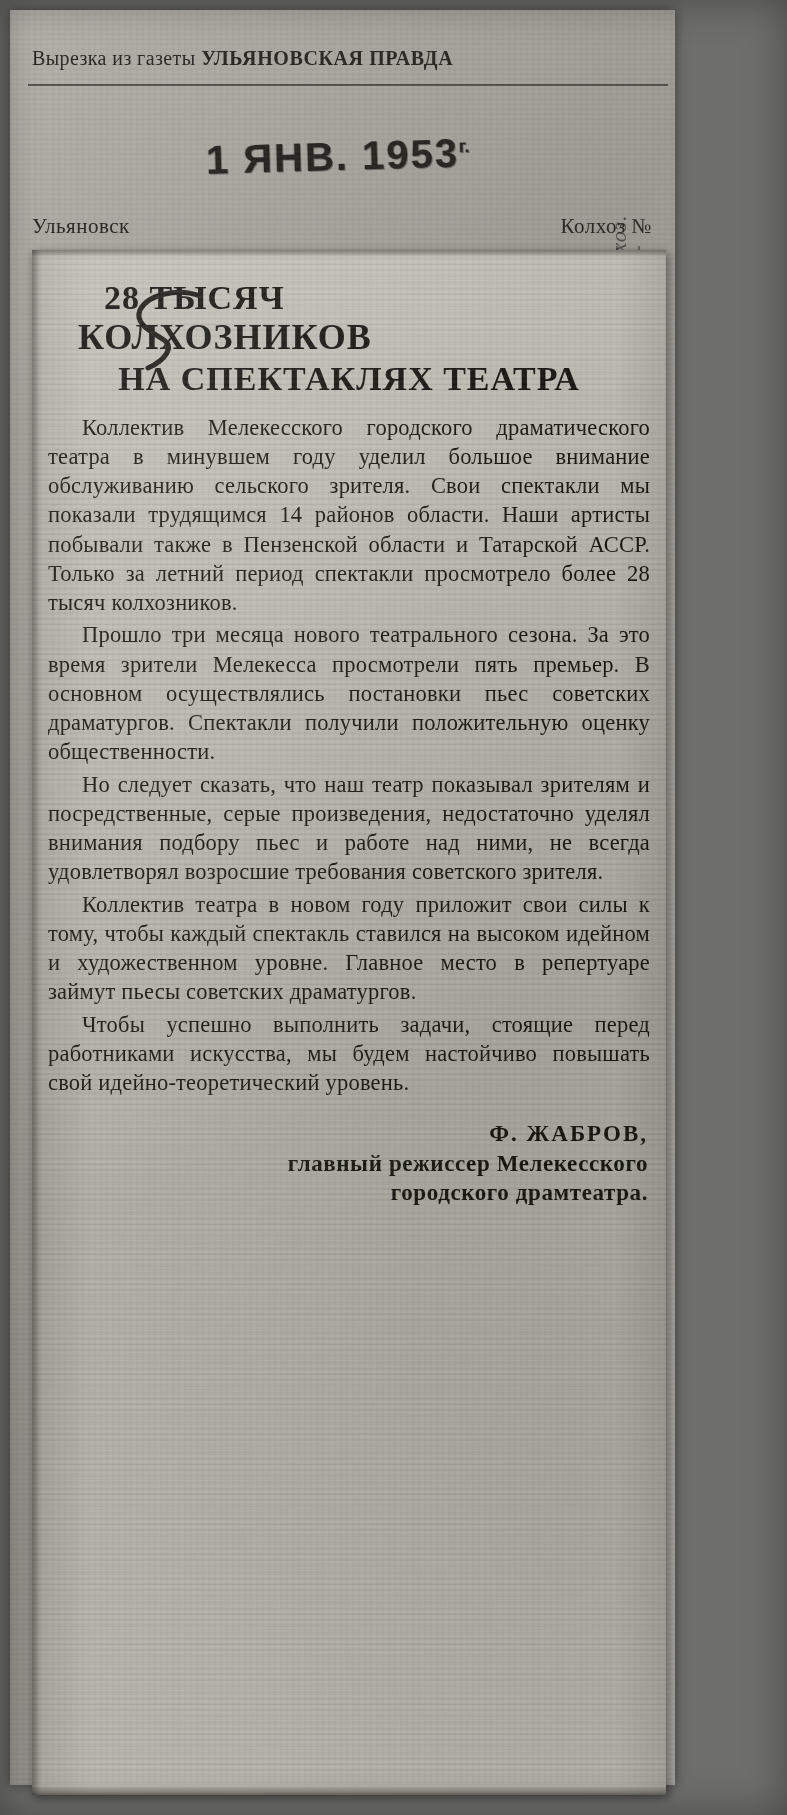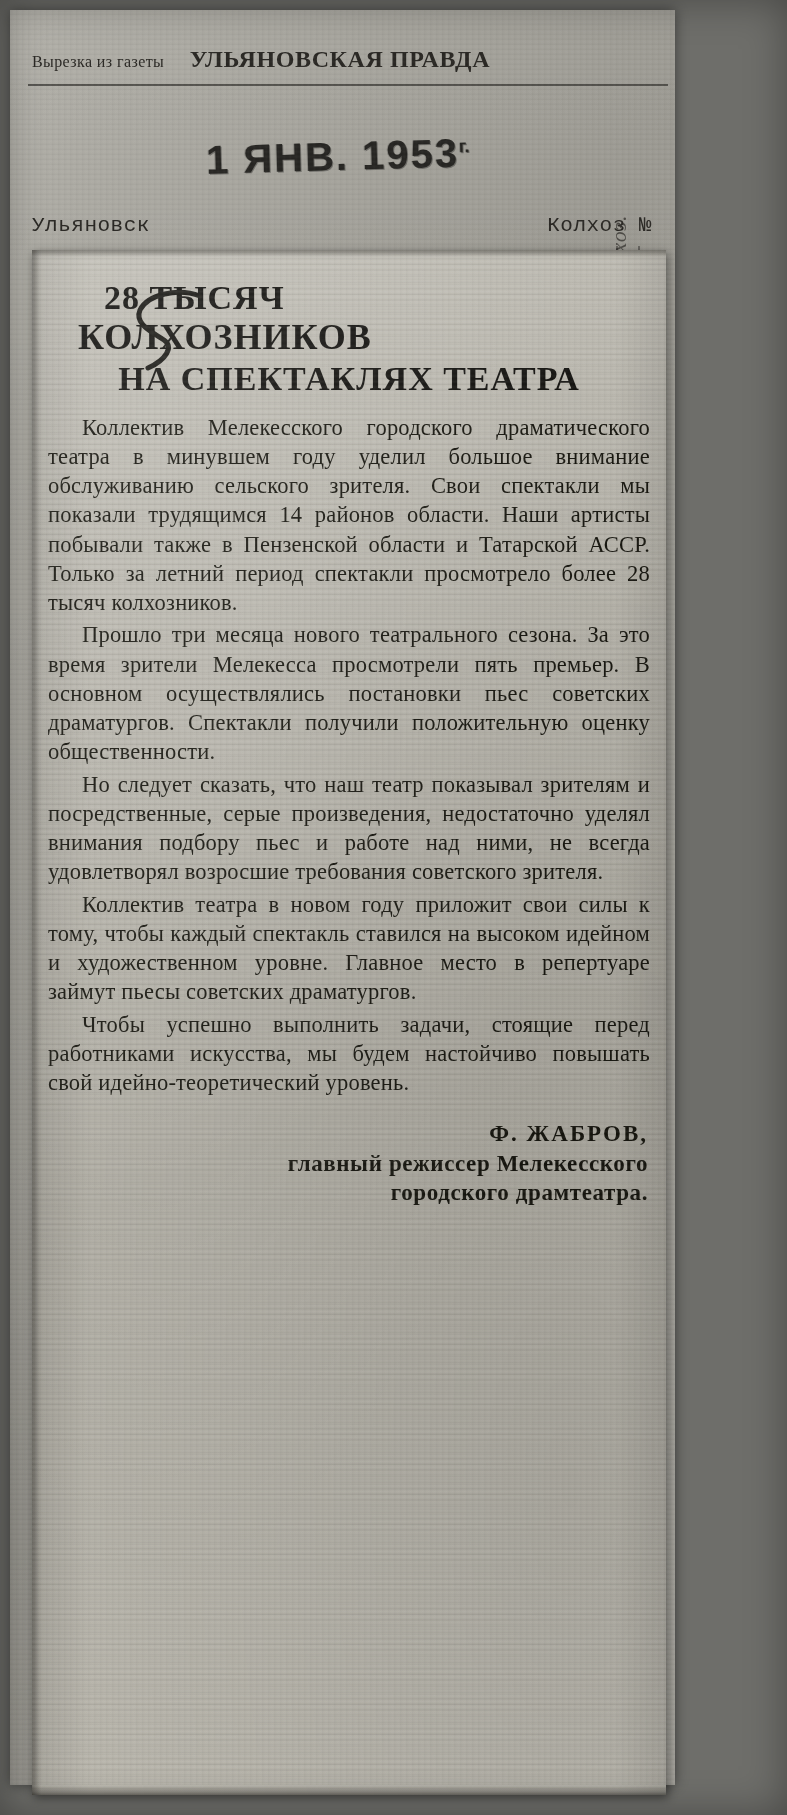--- a/index.html
+++ b/index.html
@@ -46,27 +46,26 @@
     left: 22px;
     top: 36px;
     width: 630px;
     font-size: 21px;
     letter-spacing: .4px;
     color: #2a2824;
     white-space: nowrap;
   }
   .form-header .lead {
     font-family: "Liberation Serif", serif;
-    font-size: 16px;
+    font-size: 20px;
   }
   .form-header .paper-name {
     font-weight: bold;
-    font-size: 24px;
+    font-size: 20px;
     letter-spacing: .6px;
-    margin-left: 20px;
   }
   .rule-top {
     position: absolute;
     left: 18px;
     top: 74px;
     width: 640px;
     height: 2px;
     background: #3b3a35;
     opacity: .75;
   }
@@ -107,21 +106,20 @@
   .meta-row {
     position: absolute;
     left: 22px;
     top: 204px;
     width: 620px;
     display: flex;
     justify-content: space-between;
     color: #2a2824;
     font-size: 21px;
     letter-spacing: .5px;
-    font-family: Liberation Mono, monospace;
   }
 
   
   .vrule {
     position: absolute;
     top: 236px;
     width: 2px;
     height: 1540px;
     background: #3a3934;
     opacity: .55;

